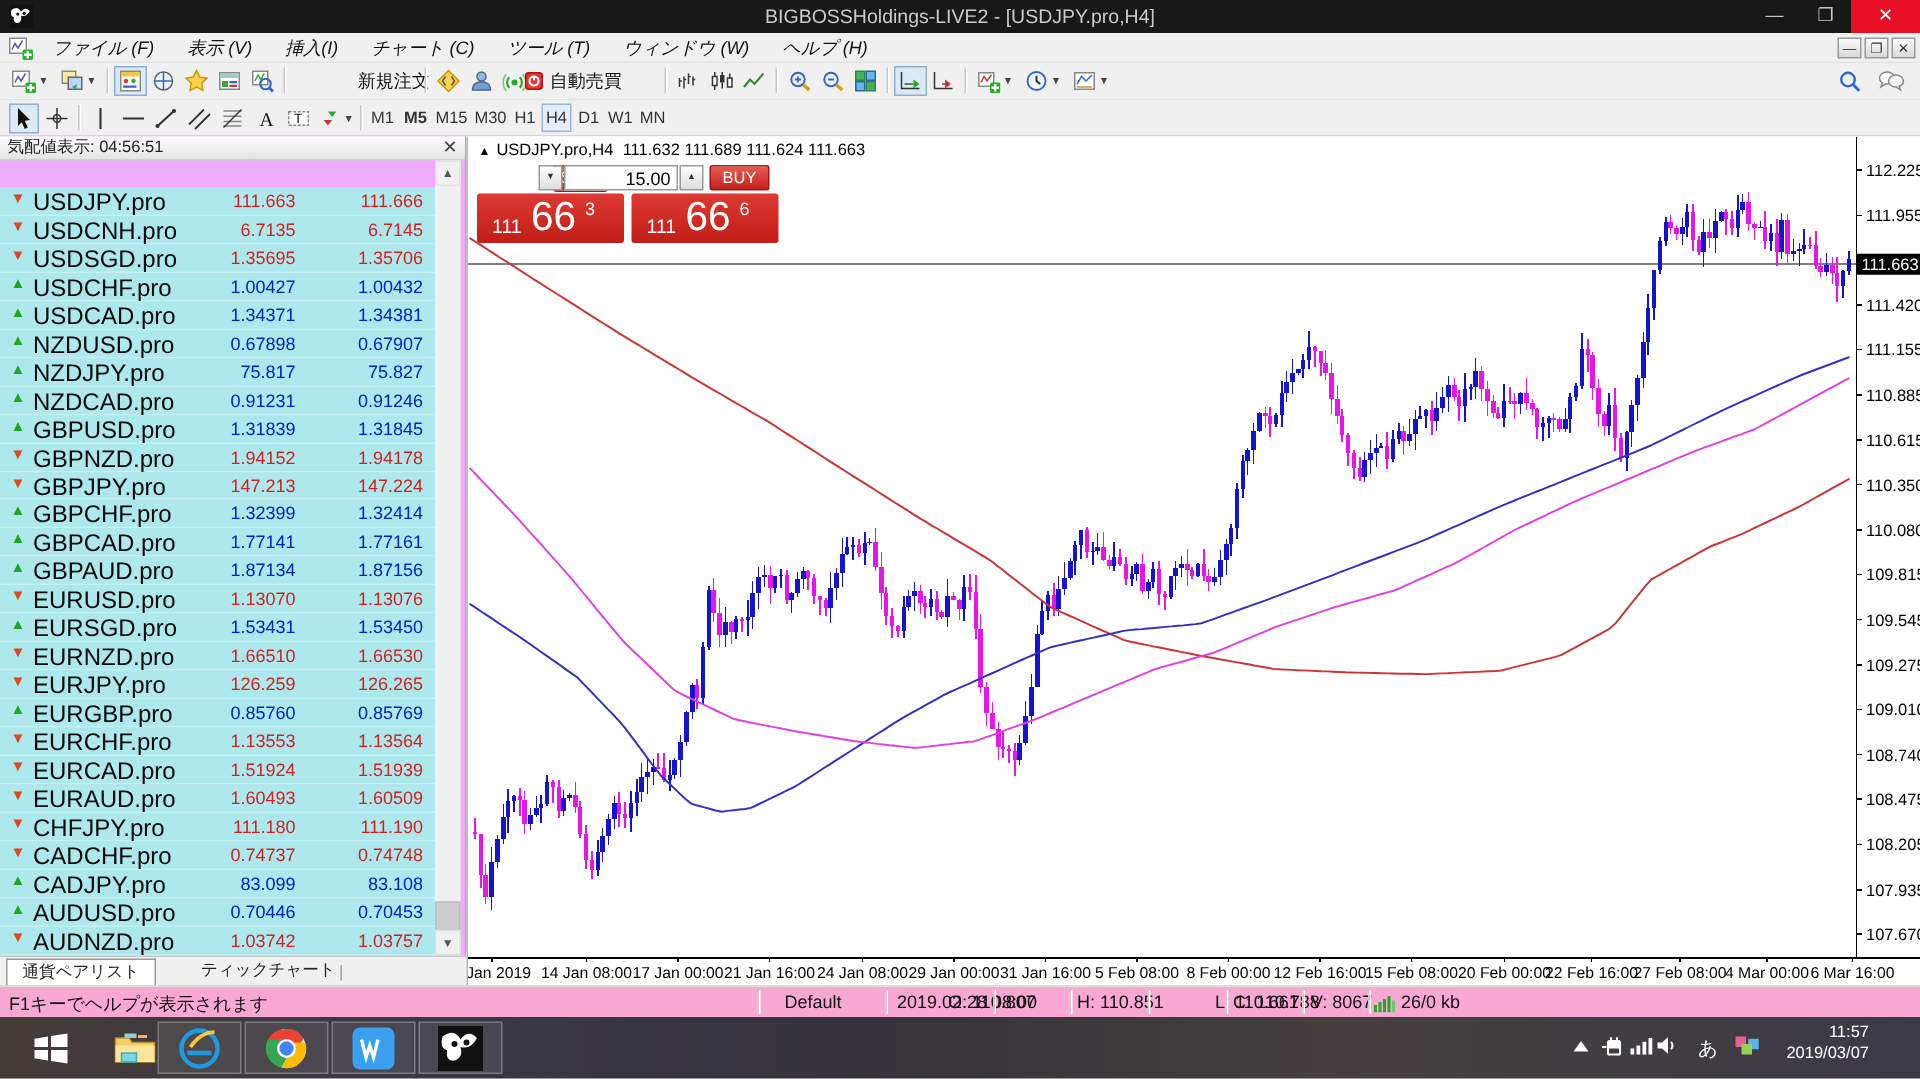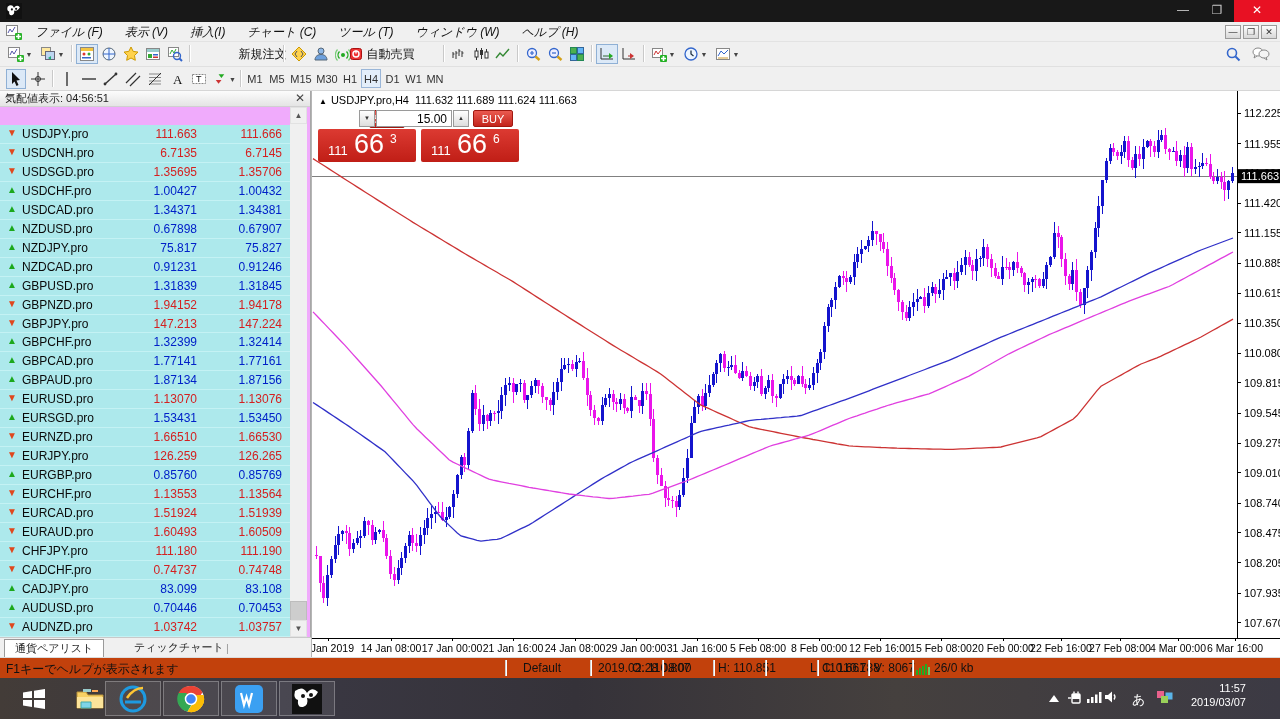--- a/index.html
+++ b/index.html
@@ -30,21 +30,21 @@
 #market-watch { position:absolute; left:0; top:0; width:311px; height:566px; background:#f0abfc; border-right:1px solid #a7a7a7; }
 .mw-header { position:absolute; left:0; top:0; width:310px; height:16px; background:linear-gradient(#fcfcfc,#e4e4e4); border-bottom:1px solid #d0d0d0; font-size:11px; color:#222; padding-left:5px; line-height:15px; }
 .mw-close { position:absolute; right:5px; top:0px; font-size:12px; color:#444; line-height:15px; }
 .mw-cols { position:absolute; left:0; top:16px; width:290px; height:18px; background:#f7f7f7; border-bottom:1px solid #d5d5d5; font-size:12px; color:#222; }
 .mw-cols .c1 { position:absolute; left:10px; top:2px; }
 .mw-cols .c2 { position:absolute; right:93px; top:2px; }
 .mw-cols .c3 { position:absolute; right:8px; top:2px; }
 .colsep { position:absolute; top:0; height:18px; border-left:1px solid #e2e2e2; }
 #mw-rows { position:absolute; left:0; top:34px; width:290px; height:512px; }
 .mw-row { position:relative; width:290px; height:18.962px; background:#ade9ec; border-bottom:1px solid #c4f2f4; }
-.mw-row .sym { position:absolute; left:22px; top:2px; font-size:12px; color:#0a0a0a; }
+.mw-row .sym { position:absolute; left:22px; top:2px; font-size:16px; color:#0a0a0a; }
 .mw-row .arr { position:absolute; left:7px; top:2px; font-size:10px; }
 .mw-row .bid,.mw-row .ask { position:absolute; top:2px; font-size:12px; }
 .mw-row .bid { right:93px; }
 .mw-row .ask { right:8px; }
 .up .bid,.up .ask { color:#0020c8; }
 .down .bid,.down .ask { color:#d42020; }
 .arr.up { color:#1ca81c; }
 .arr.down { color:#e0471c; }
 #mw-scroll { position:absolute; left:290px; top:16px; width:17px; height:530px; background:#f0f0f0; }
 .scr-btn { position:absolute; left:0; width:17px; height:17px; background:#f0f0f0; border:1px solid #e2e2e2; color:#555; font-size:8px; text-align:center; line-height:15px; }
@@ -62,40 +62,41 @@
 .buy-btn { position:absolute; left:155px; top:0; width:40px; height:17px; background:linear-gradient(#ea5a50,#c3241c); color:#fff; font-size:11px; text-align:center; line-height:16px; border-radius:2px; border:1px solid #a01810;}
 .vol-dd { position:absolute; left:41px; top:0; width:16px; height:17px; border:1px solid #9a9a9a; background:linear-gradient(#fff,#ddd); font-size:6px; text-align:center; line-height:15px; color:#333; }
 .vol-input { position:absolute; left:58px; top:0; width:76px; height:17px; border:1px solid #9a9a9a; background:#fff; font-size:12px; text-align:right; padding:1px 4px 0 0; color:#000; }
 .vol-up { position:absolute; left:135px; top:0; width:16px; height:17px; border:1px solid #9a9a9a; background:linear-gradient(#fff,#ddd); font-size:6px; text-align:center; line-height:15px; color:#333; }
 .tp-price { position:absolute; top:19px; width:98px; height:33px; background:linear-gradient(#dc3a32,#c01e16); border-radius:2px; color:#fff; }
 .tp-sell { left:0px; }
 .tp-buy { left:103px; }
 .tp-price .small { position:absolute; left:10px; bottom:4px; font-size:13px; }
 .tp-price .big { position:absolute; left:36px; bottom:2px; font-size:27px; }
 .tp-price .sup { position:absolute; left:72px; top:3px; font-size:12px; }
-#statusbar { position:absolute; left:0; top:657px; width:1280px; height:21px; background:#c2410c; border-top:1px solid #dcdcdc; font-size:12px; color:#111; }
+#statusbar { position:absolute; left:0; top:657px; width:1280px; height:21px; background:#f9a8d4; border-top:1px solid #dcdcdc; font-size:12px; color:#111; }
 .sb-item { position:absolute; top:3px; white-space:nowrap; }
 .sb-sep { position:absolute; top:2px; height:16px; border-left:1px solid #cfcfcf; border-right:1px solid #fff; }
 #traffic-icon { position:absolute; top:5px; }
 #taskbar { position:absolute; left:0; top:678px; width:1280px; height:41px; background:linear-gradient(90deg,#433c38,#3a3843 22%,#353239 45%,#45403e 70%,#3c3a44 100%); }
 .tb-app { position:absolute; top:3px; width:56px; height:35px; display:flex; align-items:center; justify-content:center; }
 .tb-app.boxed { border:1px solid rgba(255,255,255,0.28); background:rgba(255,255,255,0.08); }
 .tray-item { position:absolute; top:12px; color:#fff; }
 #clock { position:absolute; left:1186px; top:3px; width:60px; text-align:right; color:#fff; font-size:11px; line-height:14px; }
 </style>
 </head>
 <body>
 
 <div id="titlebar">
   <div id="app-icon"><svg width="16" height="16" viewBox="0 0 30 30">
         <rect x="0" y="0" width="30" height="30" fill="#111"></rect>
         <path d="M3 7 q8 -6 12 2 q5 -7 11 -1 q-4 8 -11 6 q2 7 -4 9 q-6 1 -5 -7 q-5 -1 -3 -9" fill="#fff"></path>
         <circle cx="11" cy="12" r="2" fill="#111"></circle>
         <circle cx="19" cy="11" r="2" fill="#111"></circle>
       </svg></div>
+  <div class="title-text">BIGBOSSHoldings-LIVE2 - [USDJPY.pro,H4]</div>
   <div class="win-btn" id="btn-min">—</div>
   <div class="win-btn" id="btn-max">❐</div>
   <div class="win-btn" id="btn-close">✕</div>
 </div>
 
 <div id="menubar">
   <div id="doc-icon"><svg width="16" height="16" viewBox="0 0 16 16">
         <rect x="0.5" y="1.5" width="11" height="10" fill="#fff" stroke="#888"></rect>
         <path d="M2 9 L4 5 L6 8 L9 3" stroke="#55a" fill="none"></path>
         <rect x="9" y="9" width="7" height="7" fill="#2ab32a" rx="1"></rect>
@@ -364,21 +365,21 @@
     </div>
     <div class="tb-btn" style="left: 211px; width: 26px;">
       <svg width="16" height="16" viewBox="0 0 16 16">
         <path d="M4 9 l3 4 3-4 z" fill="#c33"></path>
         <path d="M10 7 l3-4 -6 0 z" fill="#2a2"></path>
       </svg>
       <span class="tb-caret">▼</span>
     </div>
     <div class="tb-sep" style="left: 240px;"></div>
     <div class="tf-btn" style="left: 245px; width: 20px;">M1</div>
-    <div class="tf-btn" style="left: 267px; width: 20px;">M5</div>
+    <div class="tf-btn" style="left: 267px; width: 20px; font-weight: bold;">M5</div>
     <div class="tf-btn" style="left: 289px; width: 24px;">M15</div>
     <div class="tf-btn" style="left: 315px; width: 24px;">M30</div>
     <div class="tf-btn" style="left: 341px; width: 18px;">H1</div>
     <div class="tf-btn pressed" style="left: 361px; width: 20px;">H4</div>
     <div class="tf-btn" style="left: 383px; width: 19px;">D1</div>
     <div class="tf-btn" style="left: 404px; width: 19px;">W1</div>
     <div class="tf-btn" style="left: 425px; width: 20px;">MN</div>
   </div>
 
 <div id="workspace">

